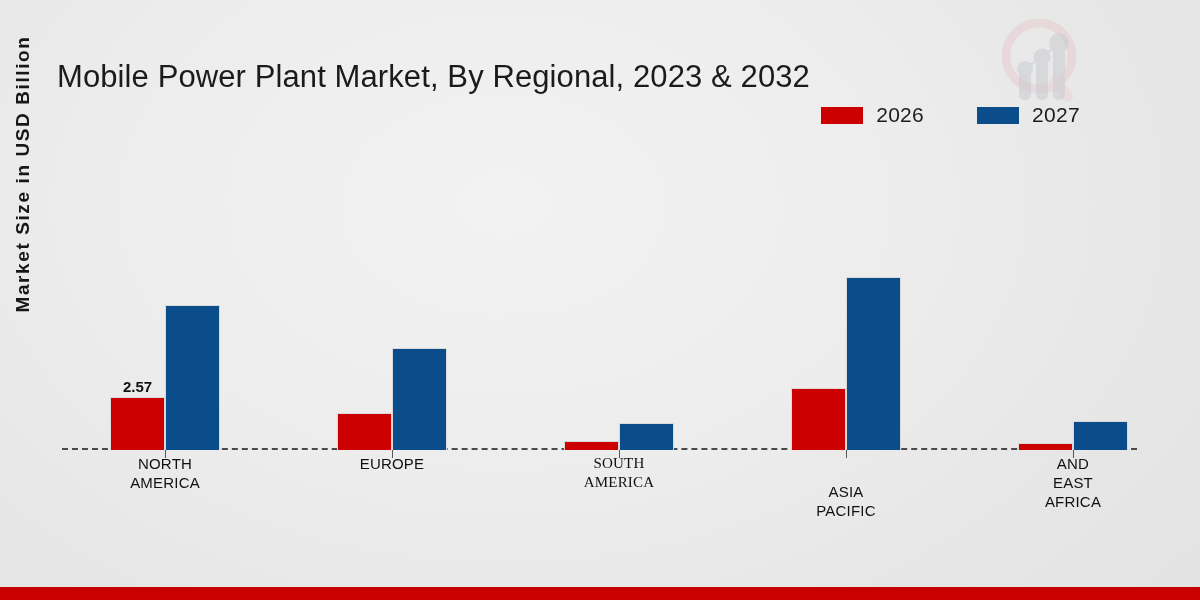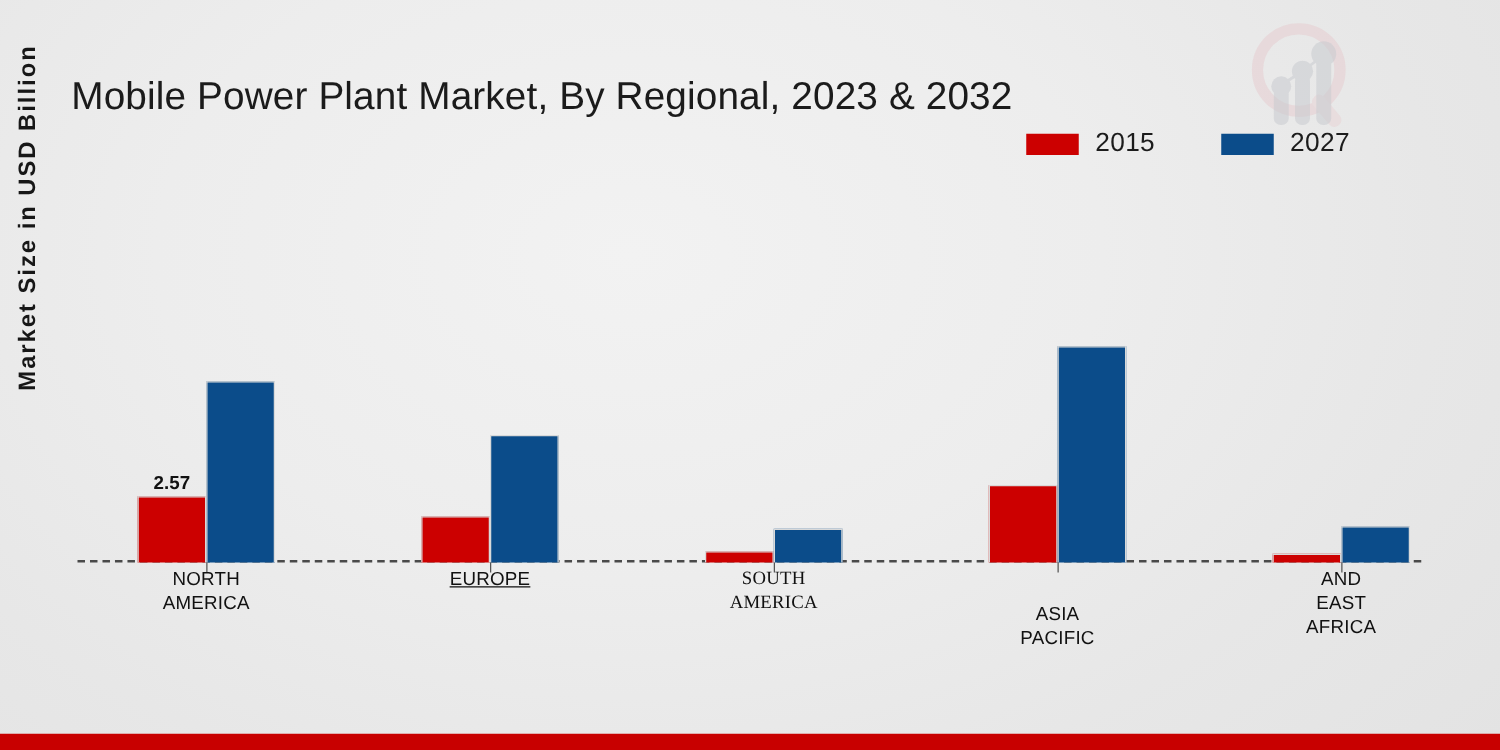--- a/index.html
+++ b/index.html
@@ -152,21 +152,21 @@
         <circle cx="69" cy="31" r="10"></circle>
       </g>
     </svg>
   </div>
 
   <div id="chart-title">Mobile Power Plant Market, By Regional, 2023 &amp; 2032</div>
 
   <div id="legend">
     <div class="legend-item">
       <span class="legend-swatch" style="background:#cc0000"></span>
-      <span class="legend-label">2015</span>
+      <span class="legend-label">2026</span>
     </div>
     <div class="legend-item">
       <span class="legend-swatch" style="background:#0b4c8a"></span>
       <span class="legend-label">2027</span>
     </div>
   </div>
 
   <div id="y-axis-title">Market Size in USD Billion</div>
 
   <div id="plot">
@@ -185,21 +185,21 @@
         <div>AMERICA</div>
       </div>
     </div>
 
     <div class="group" style="left:227px; width:170px;">
       <div class="bars" style="left:48px;">
         <div class="bar s2023" style="height:37px;"></div>
         <div class="bar s2032" style="height:102px;"></div>
       </div>
       <div class="tick" style="left:103px;"></div>
-      <div class="cat-label" style="left:18px;text-decoration:underline;">
+      <div class="cat-label" style="left:18px;">
         <div>EUROPE</div>
       </div>
     </div>
 
     <div class="group" style="left:454px; width:170px;">
       <div class="bars" style="left:48px;">
         <div class="bar s2023" style="height:9px;"></div>
         <div class="bar s2032" style="height:27px;"></div>
       </div>
       <div class="tick" style="left:103px;"></div>

